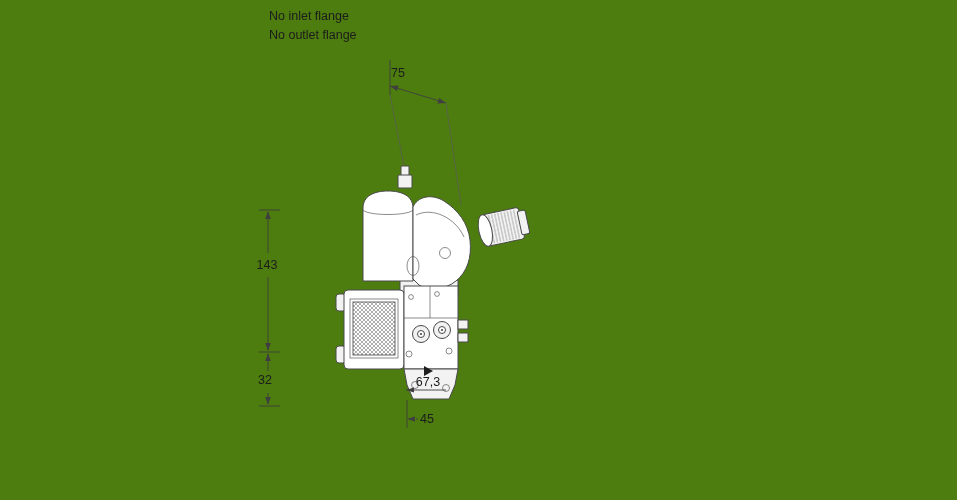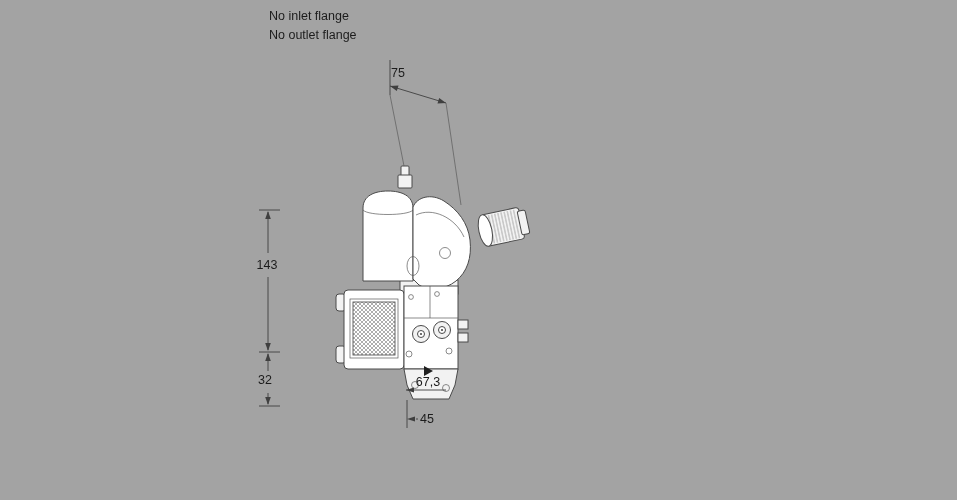--- a/index.html
+++ b/index.html
@@ -1,17 +1,17 @@
 <!DOCTYPE html>
 <html><head>
 <meta charset="utf-8">
 <style>
   html, body { margin: 0; padding: 0; }
   body { background: #e9e9e9; font-family: "Liberation Sans", sans-serif; }
-  .stage { position: relative; width: 957px; height: 500px; background: #a3a3a3; overflow: hidden; text-align: center; }
+  .stage { position: relative; width: 957px; height: 500px; background: #4d7c0f; overflow: hidden; text-align: center; }
   svg { display: block; }
   text { font-family: "Liberation Sans", sans-serif; font-size: 12.5px; fill: #1c1c1c; }
   .dim   { stroke: #3f3f3f; stroke-width: 0.9; fill: none; }
   .lead  { stroke: #5a5a5a; stroke-width: 0.7; fill: none; }
   .arr   { fill: #3f3f3f; stroke: none; }
   .part        { stroke: #4a4a4a; stroke-width: 1;   fill: #ffffff; }
   .part-light  { stroke: #4a4a4a; stroke-width: 1;   fill: #f2f2f2; }
   .detail      { stroke: #5a5a5a; stroke-width: 0.7; fill: none; }
 </style>
 </head>

